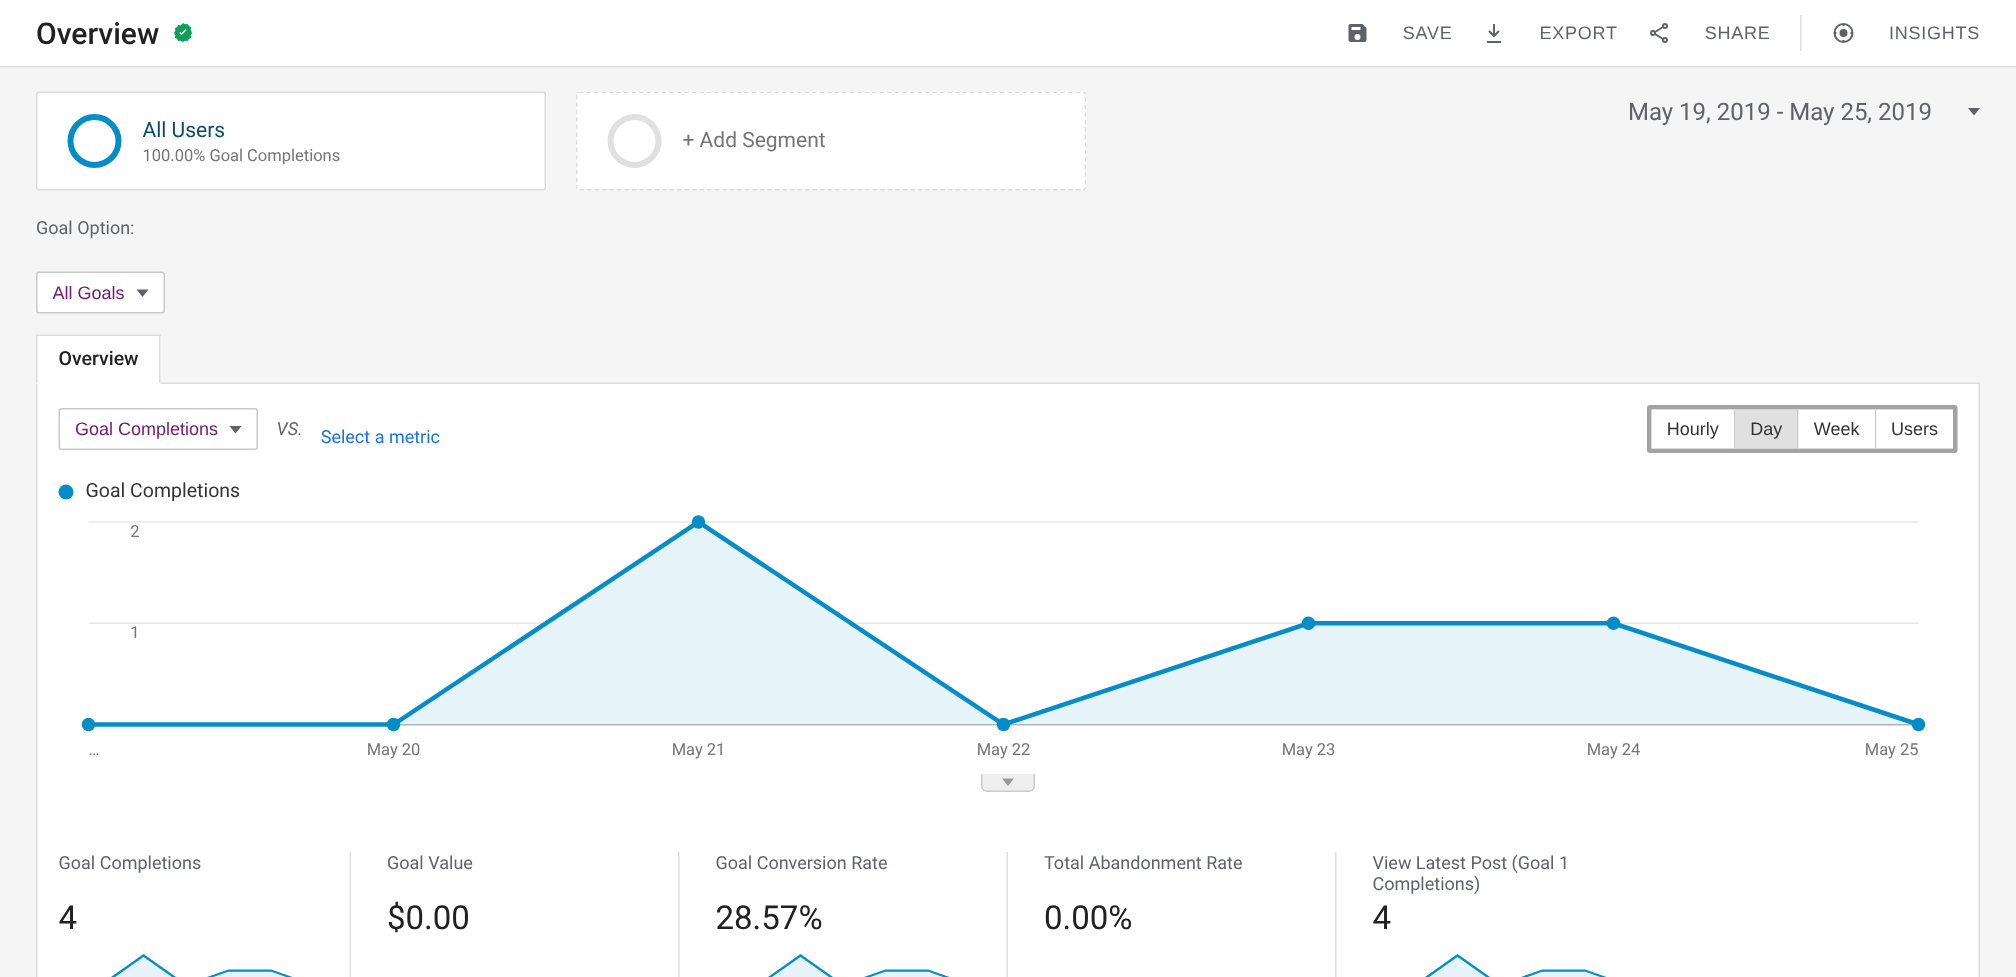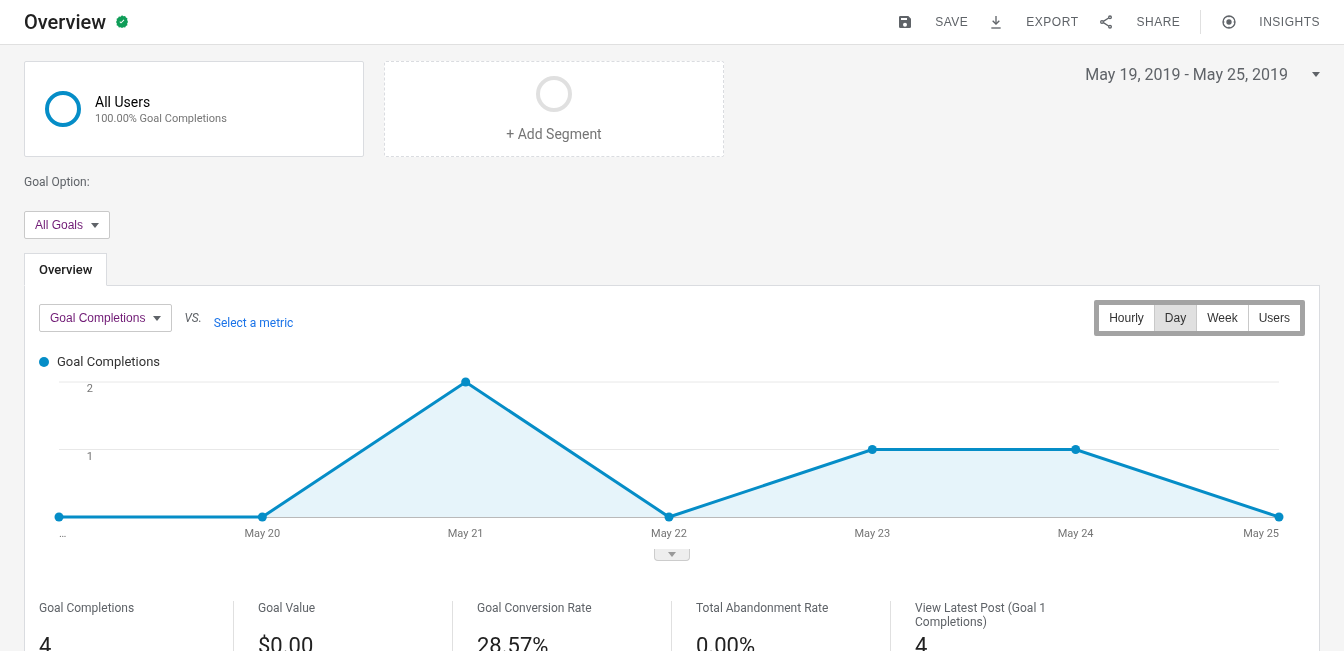--- a/index.html
+++ b/index.html
@@ -9,37 +9,37 @@
 .header-title { font-size: 20px; font-weight: 500; color: #212121; }
 .badge-icon { width: 16px; height: 16px; }
 .header-actions { display: flex; align-items: center; gap: 20px; }
 .action-btn { display: flex; align-items: center; gap: 22px; color: #5f6368; font-size: 12px; font-weight: 500; letter-spacing: 0.5px; cursor: pointer; background: none; border: none; }
 .action-btn svg { width: 16px; height: 16px; }
 .divider-v { width: 1px; height: 24px; background: #e0e0e0; }
 .content { padding: 16px 24px; }
 .segments-row { display: flex; gap: 20px; align-items: flex-start; justify-content: space-between; }
 .segments-left { display: flex; gap: 20px; }
 .segment-card { background: #fff; border: 1px solid #dadce0; border-radius: 2px; padding: 14px 20px; width: 340px; display: flex; align-items: center; gap: 14px; }
-.segment-card.dashed { border-style: dashed; color: #757575; flex-direction: column; }
+.segment-card.dashed { border-style: dashed; color: #757575; }
 .segment-circle { width: 36px; height: 36px; border-radius: 50%; flex-shrink: 0; }
 .segment-circle.solid { border: 4px solid #058dc7; }
 .segment-circle.dash-c { border: 4px solid #e0e0e0; }
-.segment-text .seg-title { font-size: 14px; color: #000000; }
+.segment-text .seg-title { font-size: 14px; color: #0c4a6e; }
 .segment-text .seg-sub { font-size: 11px; color: #757575; margin-top: 2px; }
 .date-range { font-size: 16px; color: #5f6368; display: flex; align-items: center; gap: 24px; cursor: pointer; padding-top: 4px; }
 .goal-option-block { margin-top: 18px; }
 .goal-label { font-size: 12px; color: #5f6368; margin-bottom: 22px; display: block; }
 .select-btn { background: #fff; border: 1px solid #c9c9c9; padding: 6px 10px; font-size: 12px; color: #701a75; display: inline-flex; align-items: center; gap: 8px; cursor: pointer; border-radius:2px; }
 .tabs { margin-top: 14px; border-bottom: 1px solid #dadce0; display: flex; }
 .tab { background: #fff; border: 1px solid #dadce0; border-bottom: 1px solid #fff; padding: 8px 14px; font-size: 13px; font-weight: 500; margin-bottom: -1px; cursor: pointer; }
 .tab-content { background: #fff; border: 1px solid #dadce0; border-top: none; padding: 14px 10px 30px; }
 .metric-row { display: flex; align-items: center; gap: 12px; padding: 0 4px; }
 .vs-text { font-style: italic; color: #5f6368; font-size: 12px; }
 .link-text { color: #1a73e8; font-size: 12px; cursor: pointer; margin-top: 10px; }
-.granularity { margin-left: auto; display: flex; border: 5px solid #a3a3a3; border-radius: 2px; overflow: hidden; }
+.granularity { margin-left: auto; display: flex; border: 3px solid #a3a3a3; border-radius: 2px; overflow: hidden; }
 .granularity button { background: #fff; border: none; border-right: 1px solid #c9c9c9; padding: 6px 10px; font-size: 12px; cursor: pointer; color:#333;}
 .granularity button:last-child { border-right: none; }
 .granularity button.active { background: #e0e0e0; font-weight:500;}
 .chart-legend { display:flex; align-items:center; gap:8px; font-size:13px; color:#333; margin:18px 0 8px 4px; }
 .legend-dot { width:10px; height:10px; border-radius:50%; background:#058dc7; }
 .chart-wrap { position:relative; padding:0 4px; }
 .handle { width:36px; height:12px; background:#eee; border:1px solid #ccc; margin: -1px auto 0; border-top:none; border-radius:0 0 4px 4px; display:flex; align-items:center; justify-content:center; cursor:pointer;}
 .metrics { display:flex; gap:0; margin:40px 4px 0; }
 .metric { border-right:1px solid #e0e0e0; padding:0 24px; flex:0 0 190px; }
 .metric:first-child{ padding-left:0; }

